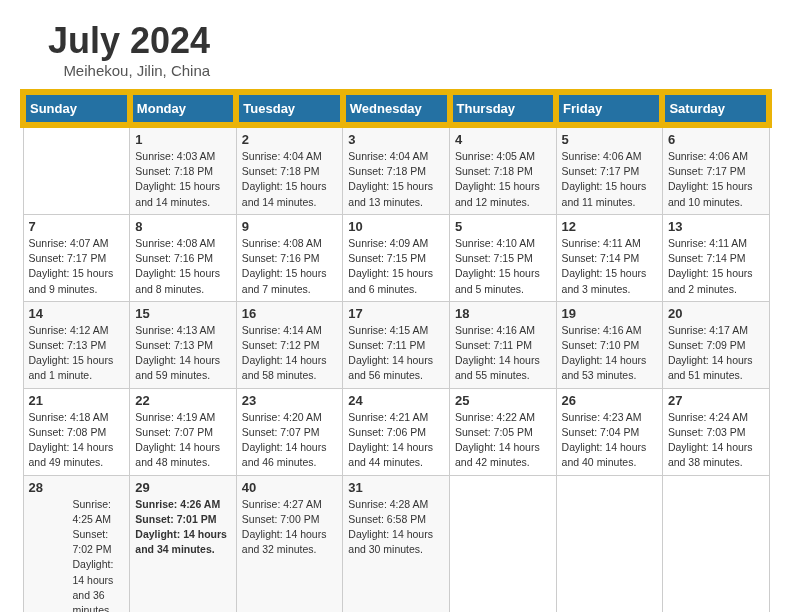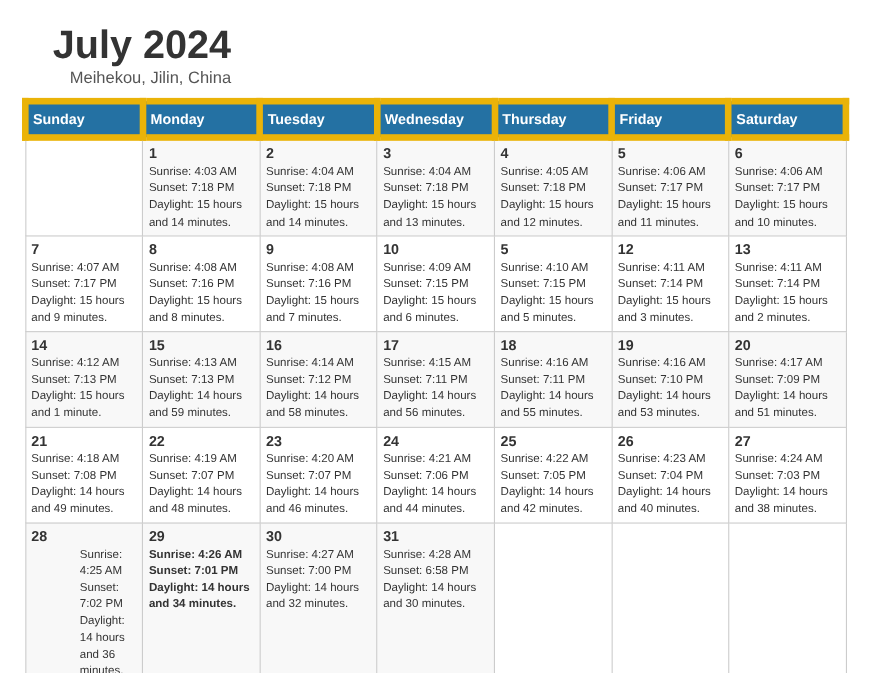--- a/index.html
+++ b/index.html
@@ -319,21 +319,21 @@
 and 36 minutes.</div>
         </td>
         <td>
           <span class="day-number">29</span>
           <div class="day-info" style="white-space: pre-line; font-weight: bold;">Sunrise: 4:26 AM
 Sunset: 7:01 PM
 Daylight: 14 hours
 and 34 minutes.</div>
         </td>
         <td>
-          <span class="day-number">30</span>
+          <span class="day-number">40</span>
           <div class="day-info" style="white-space: pre-line;">Sunrise: 4:27 AM
 Sunset: 7:00 PM
 Daylight: 14 hours
 and 32 minutes.</div>
         </td>
         <td>
           <span class="day-number">31</span>
           <div class="day-info" style="white-space: pre-line;">Sunrise: 4:28 AM
 Sunset: 6:58 PM
 Daylight: 14 hours

